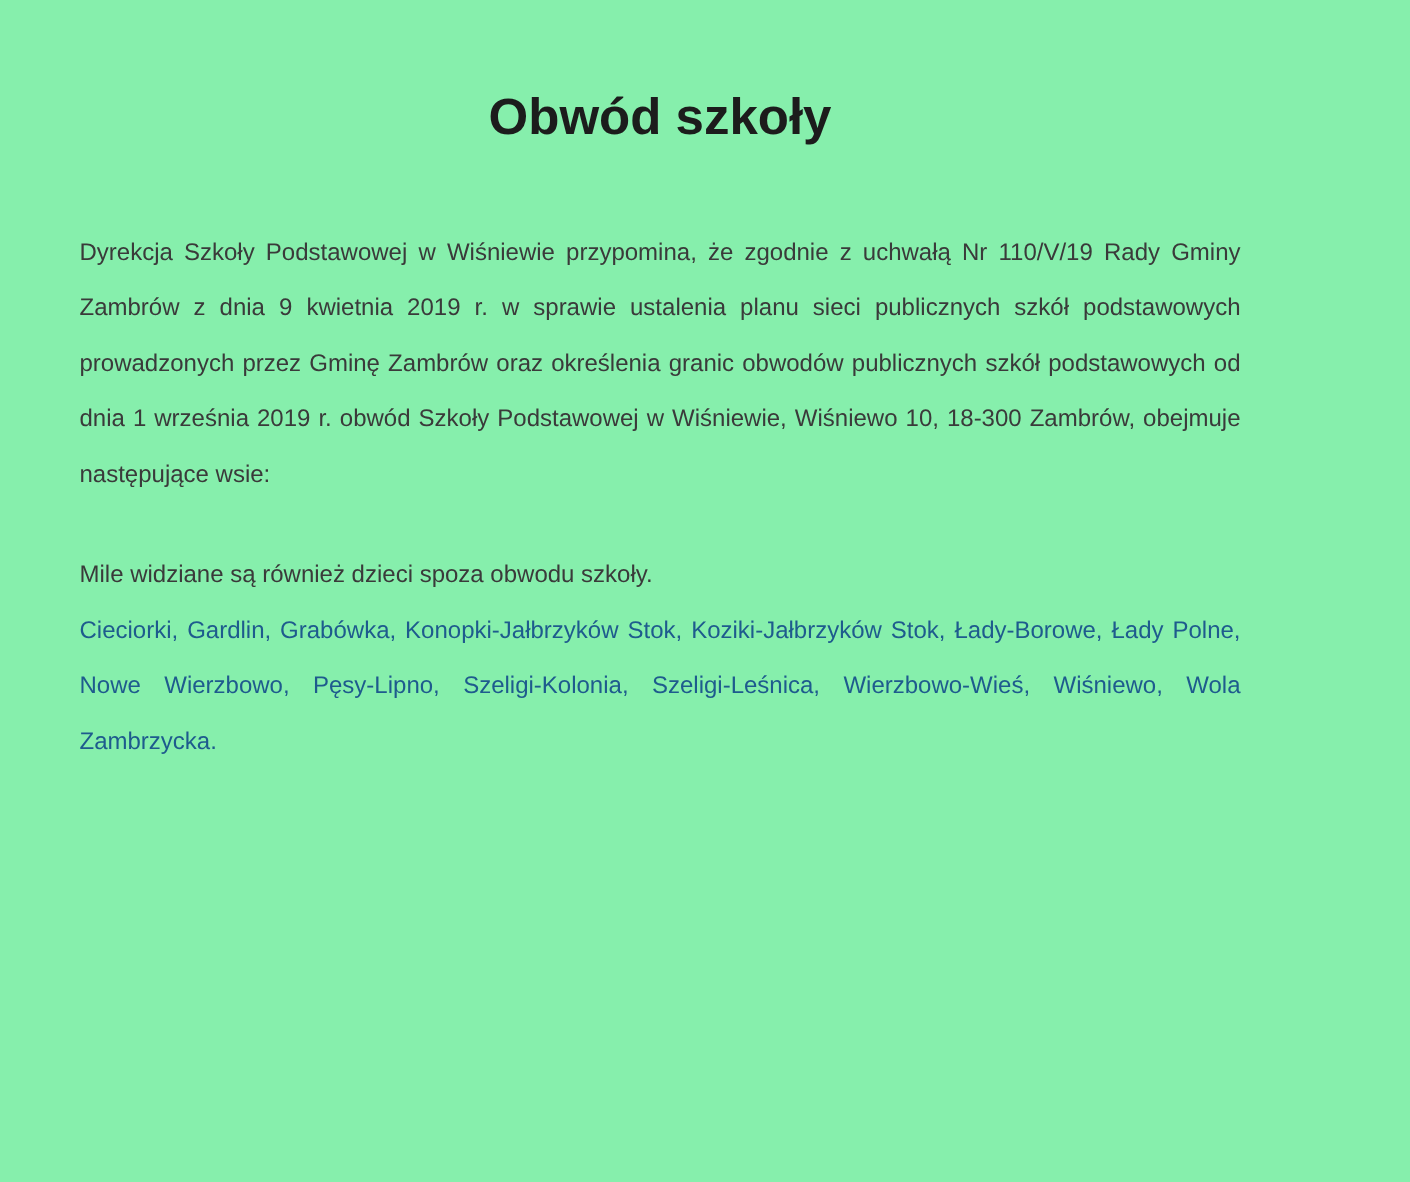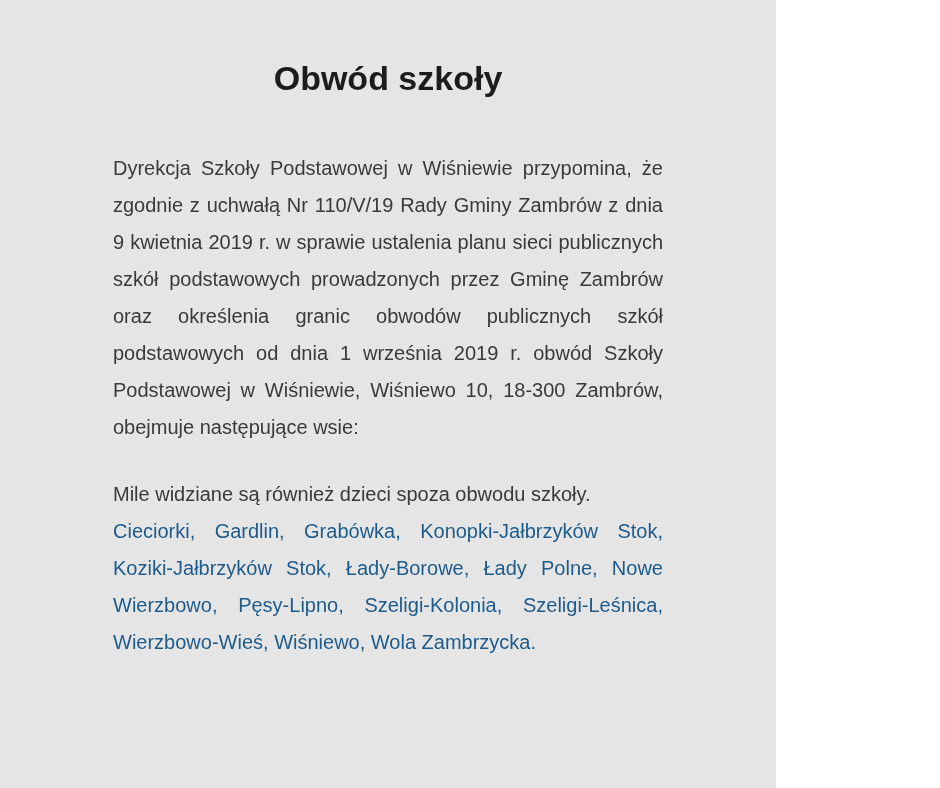--- a/index.html
+++ b/index.html
@@ -8,36 +8,36 @@
   }
   body {
     width: 940px;
     height: 788px;
     background: #ffffff;
     font-family: "Liberation Sans", sans-serif;
     overflow: hidden;
   }
   .page {
     box-sizing: border-box;
-    width: 776px;
+    width: 940px;
     height: 788px;
-    padding: 56px 113px 40px 113px;
-    background: #e5e5e5;
+    padding: 56px 113px 40px 53px;
+    background: #86efac;
   }
   .title {
     margin: 0 0 50px 0;
     text-align: center;
     font-size: 34px;
     line-height: 44px;
     font-weight: 700;
     color: #1c1c1c;
   }
   .para {
     margin: 0 0 30px 0;
-    font-size: 20px;
+    font-size: 16px;
     line-height: 37px;
     text-align: justify;
     color: #3a3a3a;
   }
   .villages {
     color: #1e5b8d;
   }
   .closing {
     margin-bottom: 0;
     text-align: left;

